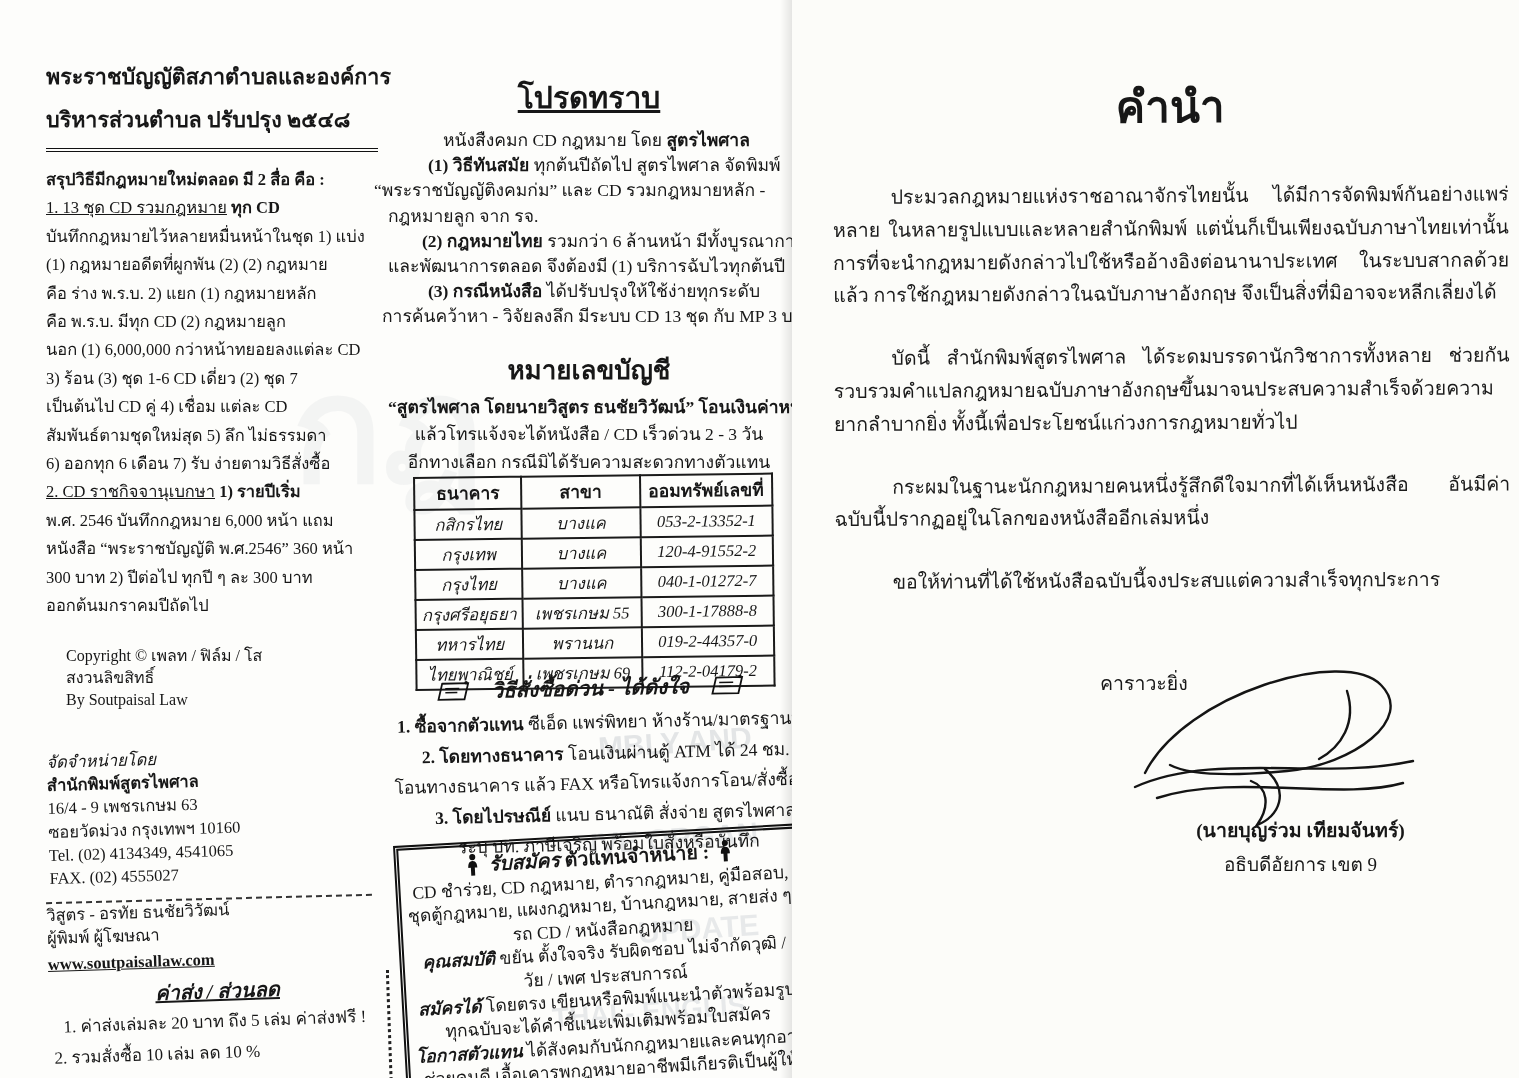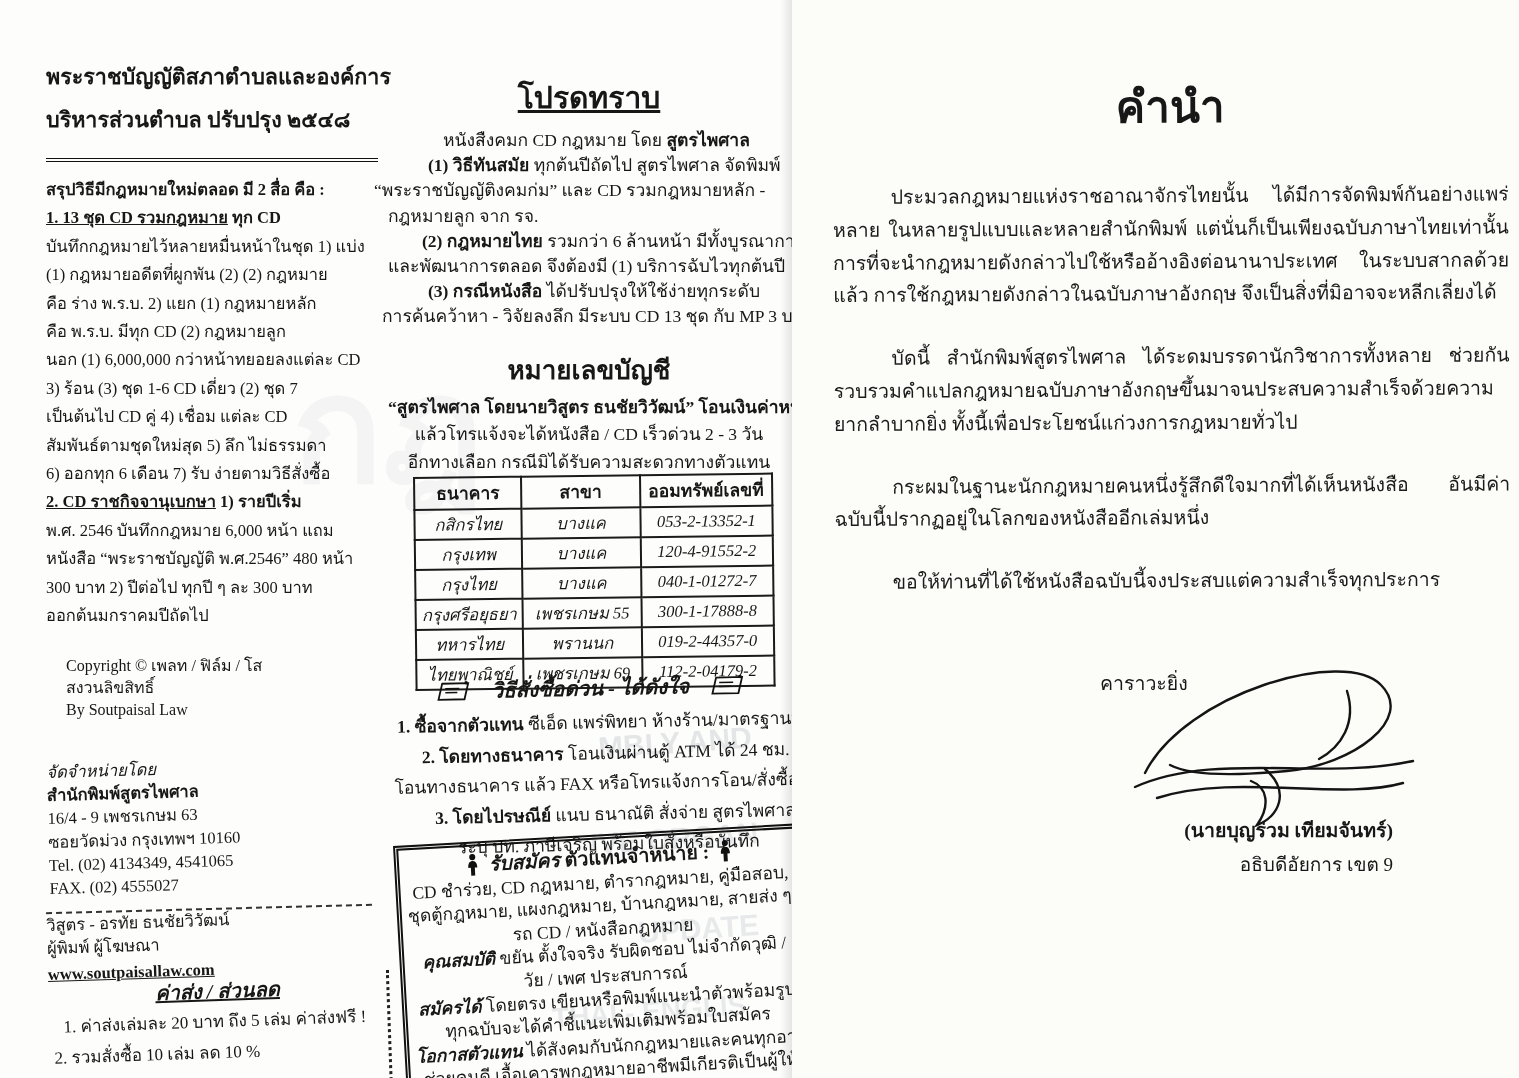--- a/index.html
+++ b/index.html
@@ -11,25 +11,25 @@
   .fold{position:absolute;top:0;left:780px;width:30px;height:1078px;
         background:linear-gradient(90deg, rgba(0,0,0,0) 0%, rgba(0,0,0,0.10) 42%, rgba(0,0,0,0.16) 50%, rgba(0,0,0,0.04) 62%, rgba(0,0,0,0) 100%);}
   .foldline{position:absolute;top:0;left:794px;width:2px;height:1078px;background:#c2c2bf;transform:rotate(0.2deg);}
 
   
   .ghost{position:absolute;font-family:"Liberation Sans",sans-serif;font-weight:bold;color:#6b7686;pointer-events:none;}
 
   
   .col1{position:absolute;left:46px;top:56px;width:332px;font-size:16.5px;line-height:28.4px;}
   .masthead{font-size:21.5px;font-weight:bold;line-height:43px;white-space:nowrap;
-            border-bottom:4px double #111;padding-bottom:16px;}
+            border-bottom:4px double #111;padding-bottom:6px;}
   .ln{white-space:nowrap;}
   .b{font-weight:bold;}
   .it{font-style:italic;}
-  .hu{font-weight:bold;text-decoration:underline;}
+  .hu{font-weight:normal;text-decoration:underline;}
   .intro{margin-top:14px;font-weight:bold;}
   .copyblock{margin-top:24px;font-size:16px;line-height:22px;font-weight:normal;margin-left:20px;}
   .distblock{margin-top:40px;font-size:16.5px;line-height:23.2px;transform:rotate(-1.6deg);transform-origin:left top;}
   .dashrule{border:0;border-top:2px dashed #333;width:326px;margin:8px 0 4px 0;transform:rotate(-1.5deg);}
   .pubblock{font-size:16.5px;line-height:23px;transform:rotate(-1.8deg);transform-origin:left top;}
   .website{font-weight:bold;text-decoration:underline;margin-top:3px;}
   .shipbox{position:absolute;left:48px;top:982px;width:338px;height:110px;
            border-right:3px dotted #222;transform:rotate(-2deg);transform-origin:left top;
            font-size:17px;line-height:31px;}
   .shiptitle{text-align:center;font-size:20px;font-weight:bold;font-style:italic;text-decoration:underline;line-height:30px;}
@@ -58,21 +58,21 @@
   .recruittitle{display:flex;align-items:center;justify-content:center;gap:10px;font-size:19.5px;font-weight:bold;line-height:27px;}
   .recruittitle .rt1{font-style:italic;}
   .env{flex:0 0 auto;}
 
   
   .preface{position:absolute;left:832px;top:62px;width:676px;transform:rotate(-0.3deg);transform-origin:left top;}
   .preftitle{text-align:center;font-size:44px;font-weight:bold;line-height:64px;margin-top:16px;margin-bottom:40px;}
   .para{font-size:19.5px;line-height:32.8px;text-indent:58px;text-align:justify;margin-bottom:30px;color:#1b1b1b;}
   .salutation{position:absolute;left:1100px;top:668px;font-size:19.5px;}
   .signature{position:absolute;left:1115px;top:633px;}
-  .signerblock{position:absolute;left:1048px;top:818px;width:345px;text-align:right;}
+  .signerblock{position:absolute;left:1128px;top:818px;width:345px;text-align:center;}
   .signername{font-size:19.5px;font-weight:bold;line-height:26px;}
   .signertitle{font-size:19px;line-height:26px;margin-top:8px;}
 </style>
 </head>
 <body>
 
 <div class="stage">
 
   <div class="page left">
 
@@ -105,21 +105,21 @@
           <div class="ln">สัมพันธ์ตามชุดใหม่สุด     5)  ลึก  ไม่ธรรมดา</div>
           <div class="ln">6) ออกทุก 6 เดือน  7) รับ  ง่ายตามวิธีสั่งซื้อ</div>
         </div>
 
       <div class="ln">
         <span class="hu">2. CD ราชกิจจานุเบกษา</span><span class="b">  1) รายปีเริ่ม</span>
       </div>
       <div>
 
       <div class="ln">พ.ศ. 2546  บันทึกกฎหมาย  6,000 หน้า  แถม</div>
-          <div class="ln">หนังสือ “พระราชบัญญัติ พ.ศ.2546”  480 หน้า</div>
+          <div class="ln">หนังสือ “พระราชบัญญัติ พ.ศ.2546”  360 หน้า</div>
           <div class="ln">300 บาท  2) ปีต่อไป  ทุกปี ๆ ละ  300 บาท</div>
           <div class="ln">ออกต้นมกราคมปีถัดไป</div>
         </div>
 
       <div class="copyblock">
         <div class="ln">Copyright  ©   เพลท / ฟิล์ม / โส</div>
         <div class="ln">สงวนลิขสิทธิ์</div>
         <div class="ln">By  Soutpaisal  Law</div>
       </div>
 

